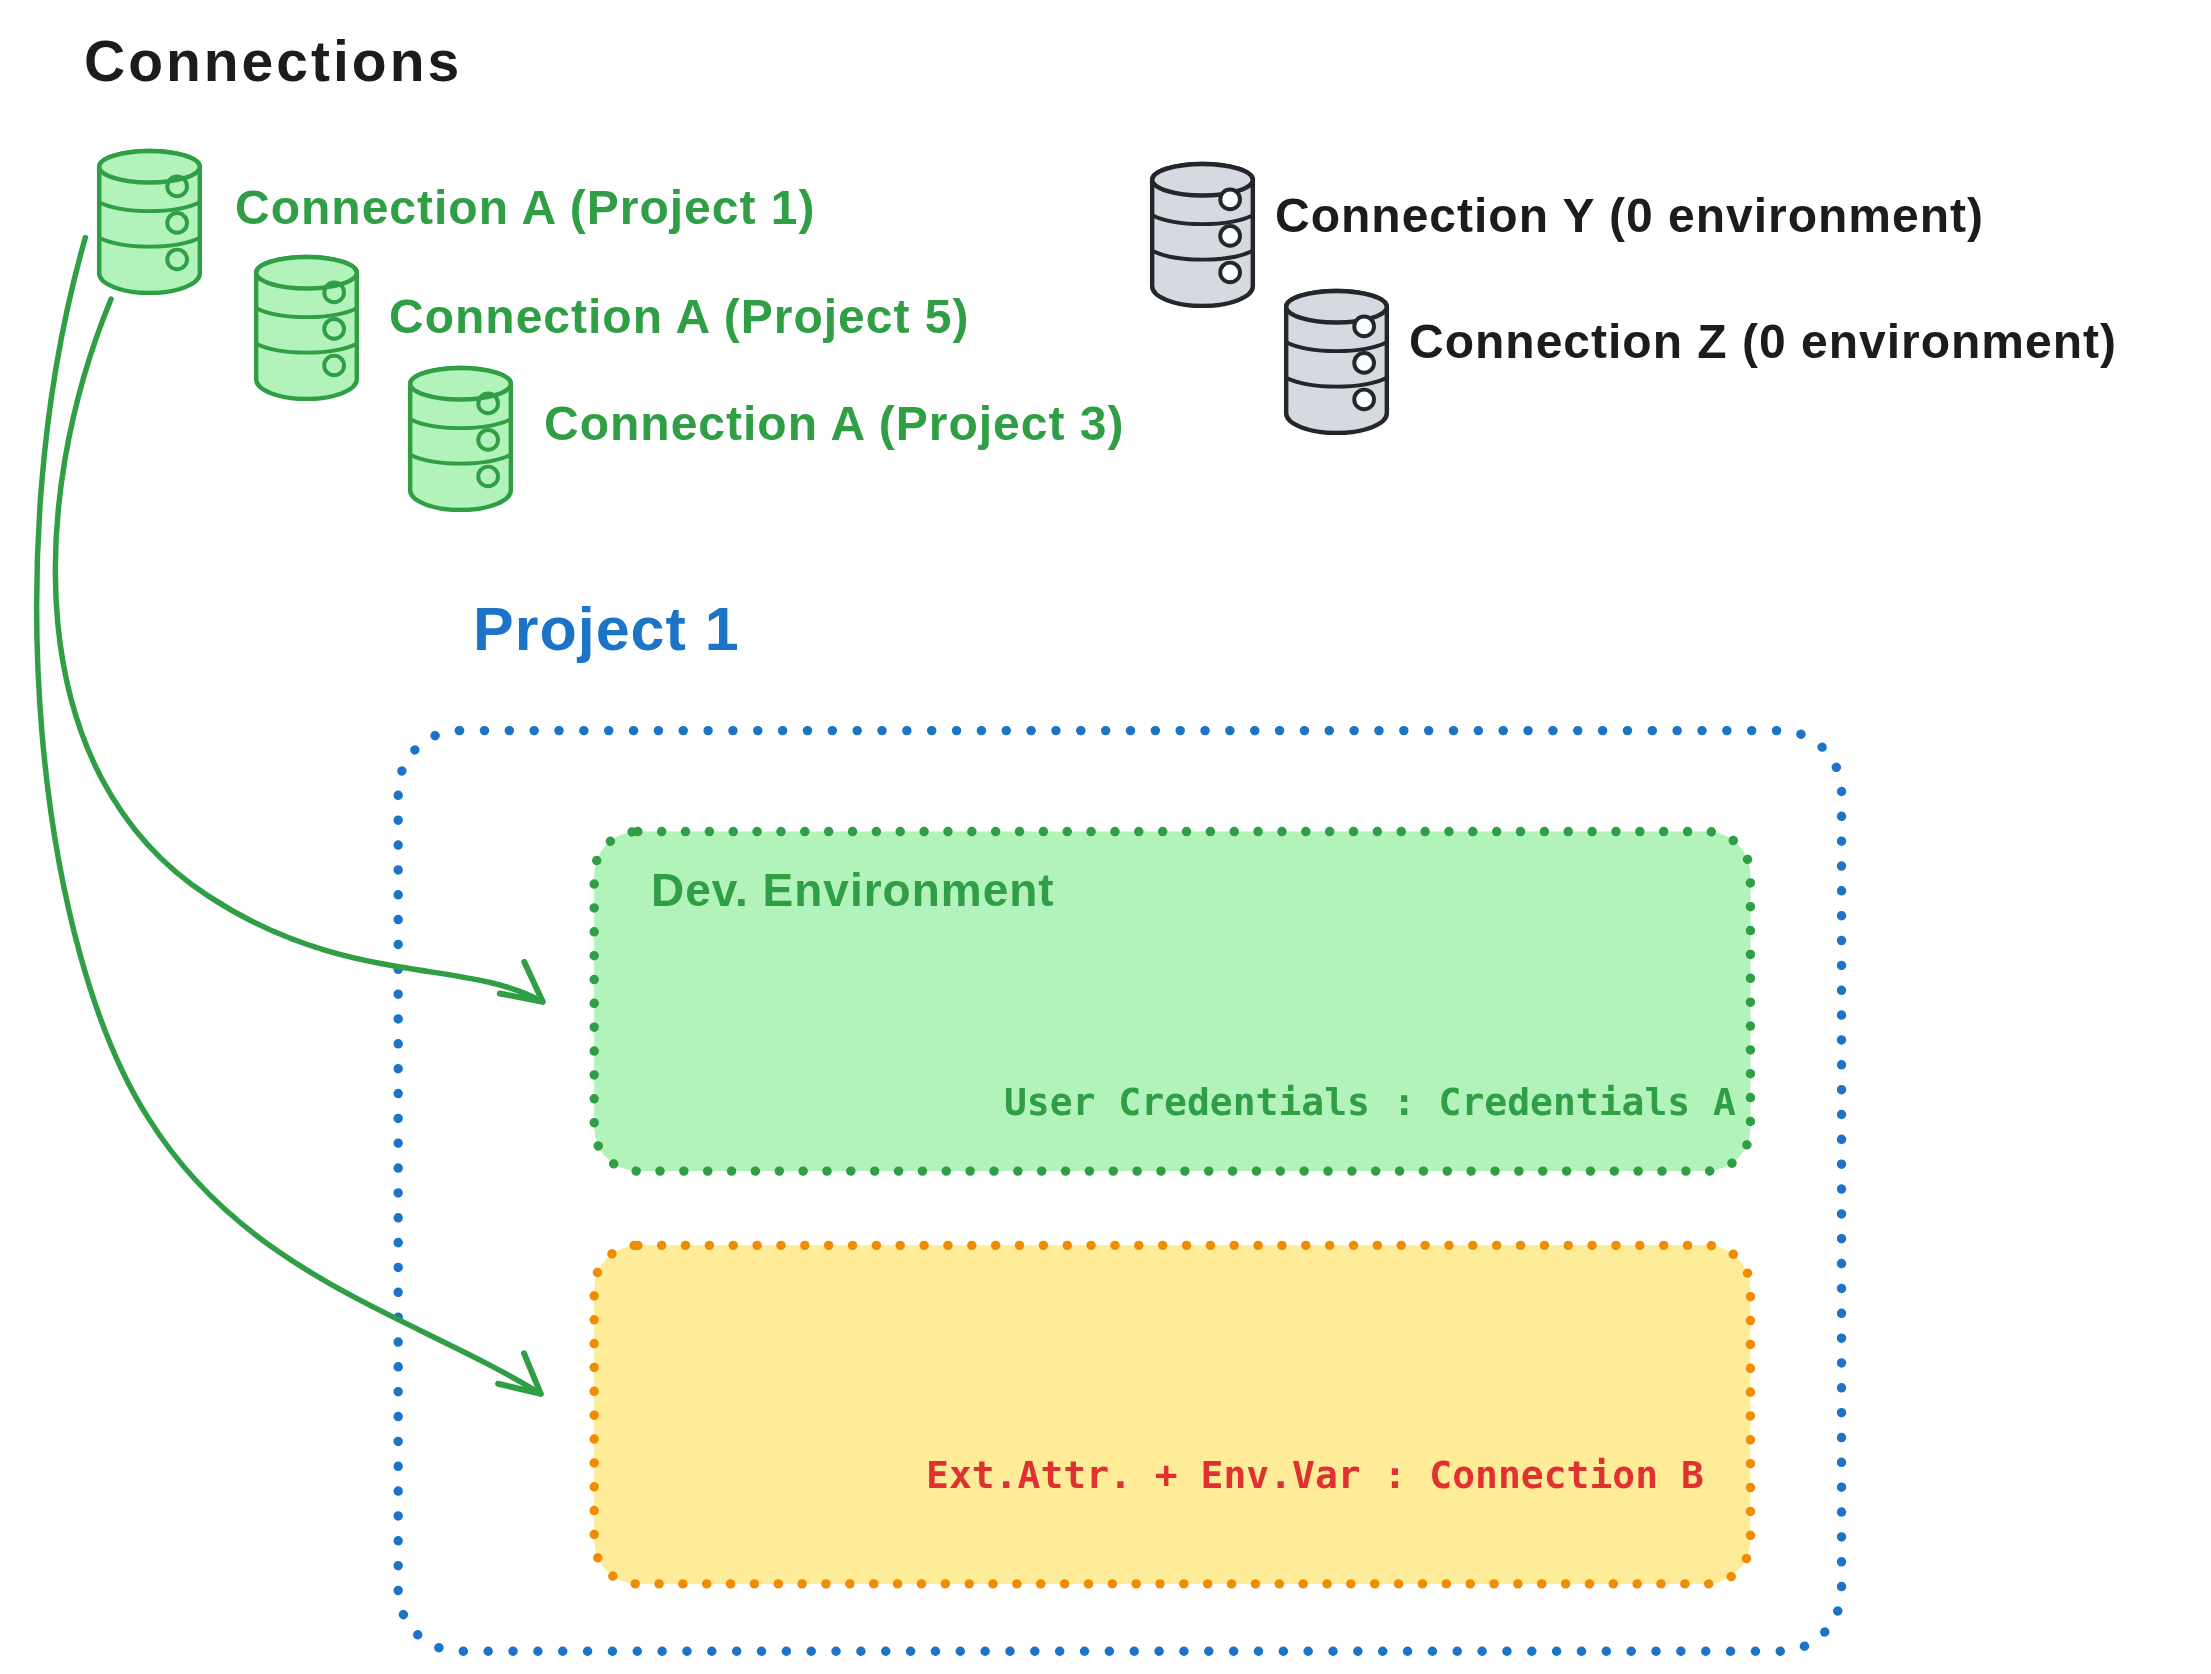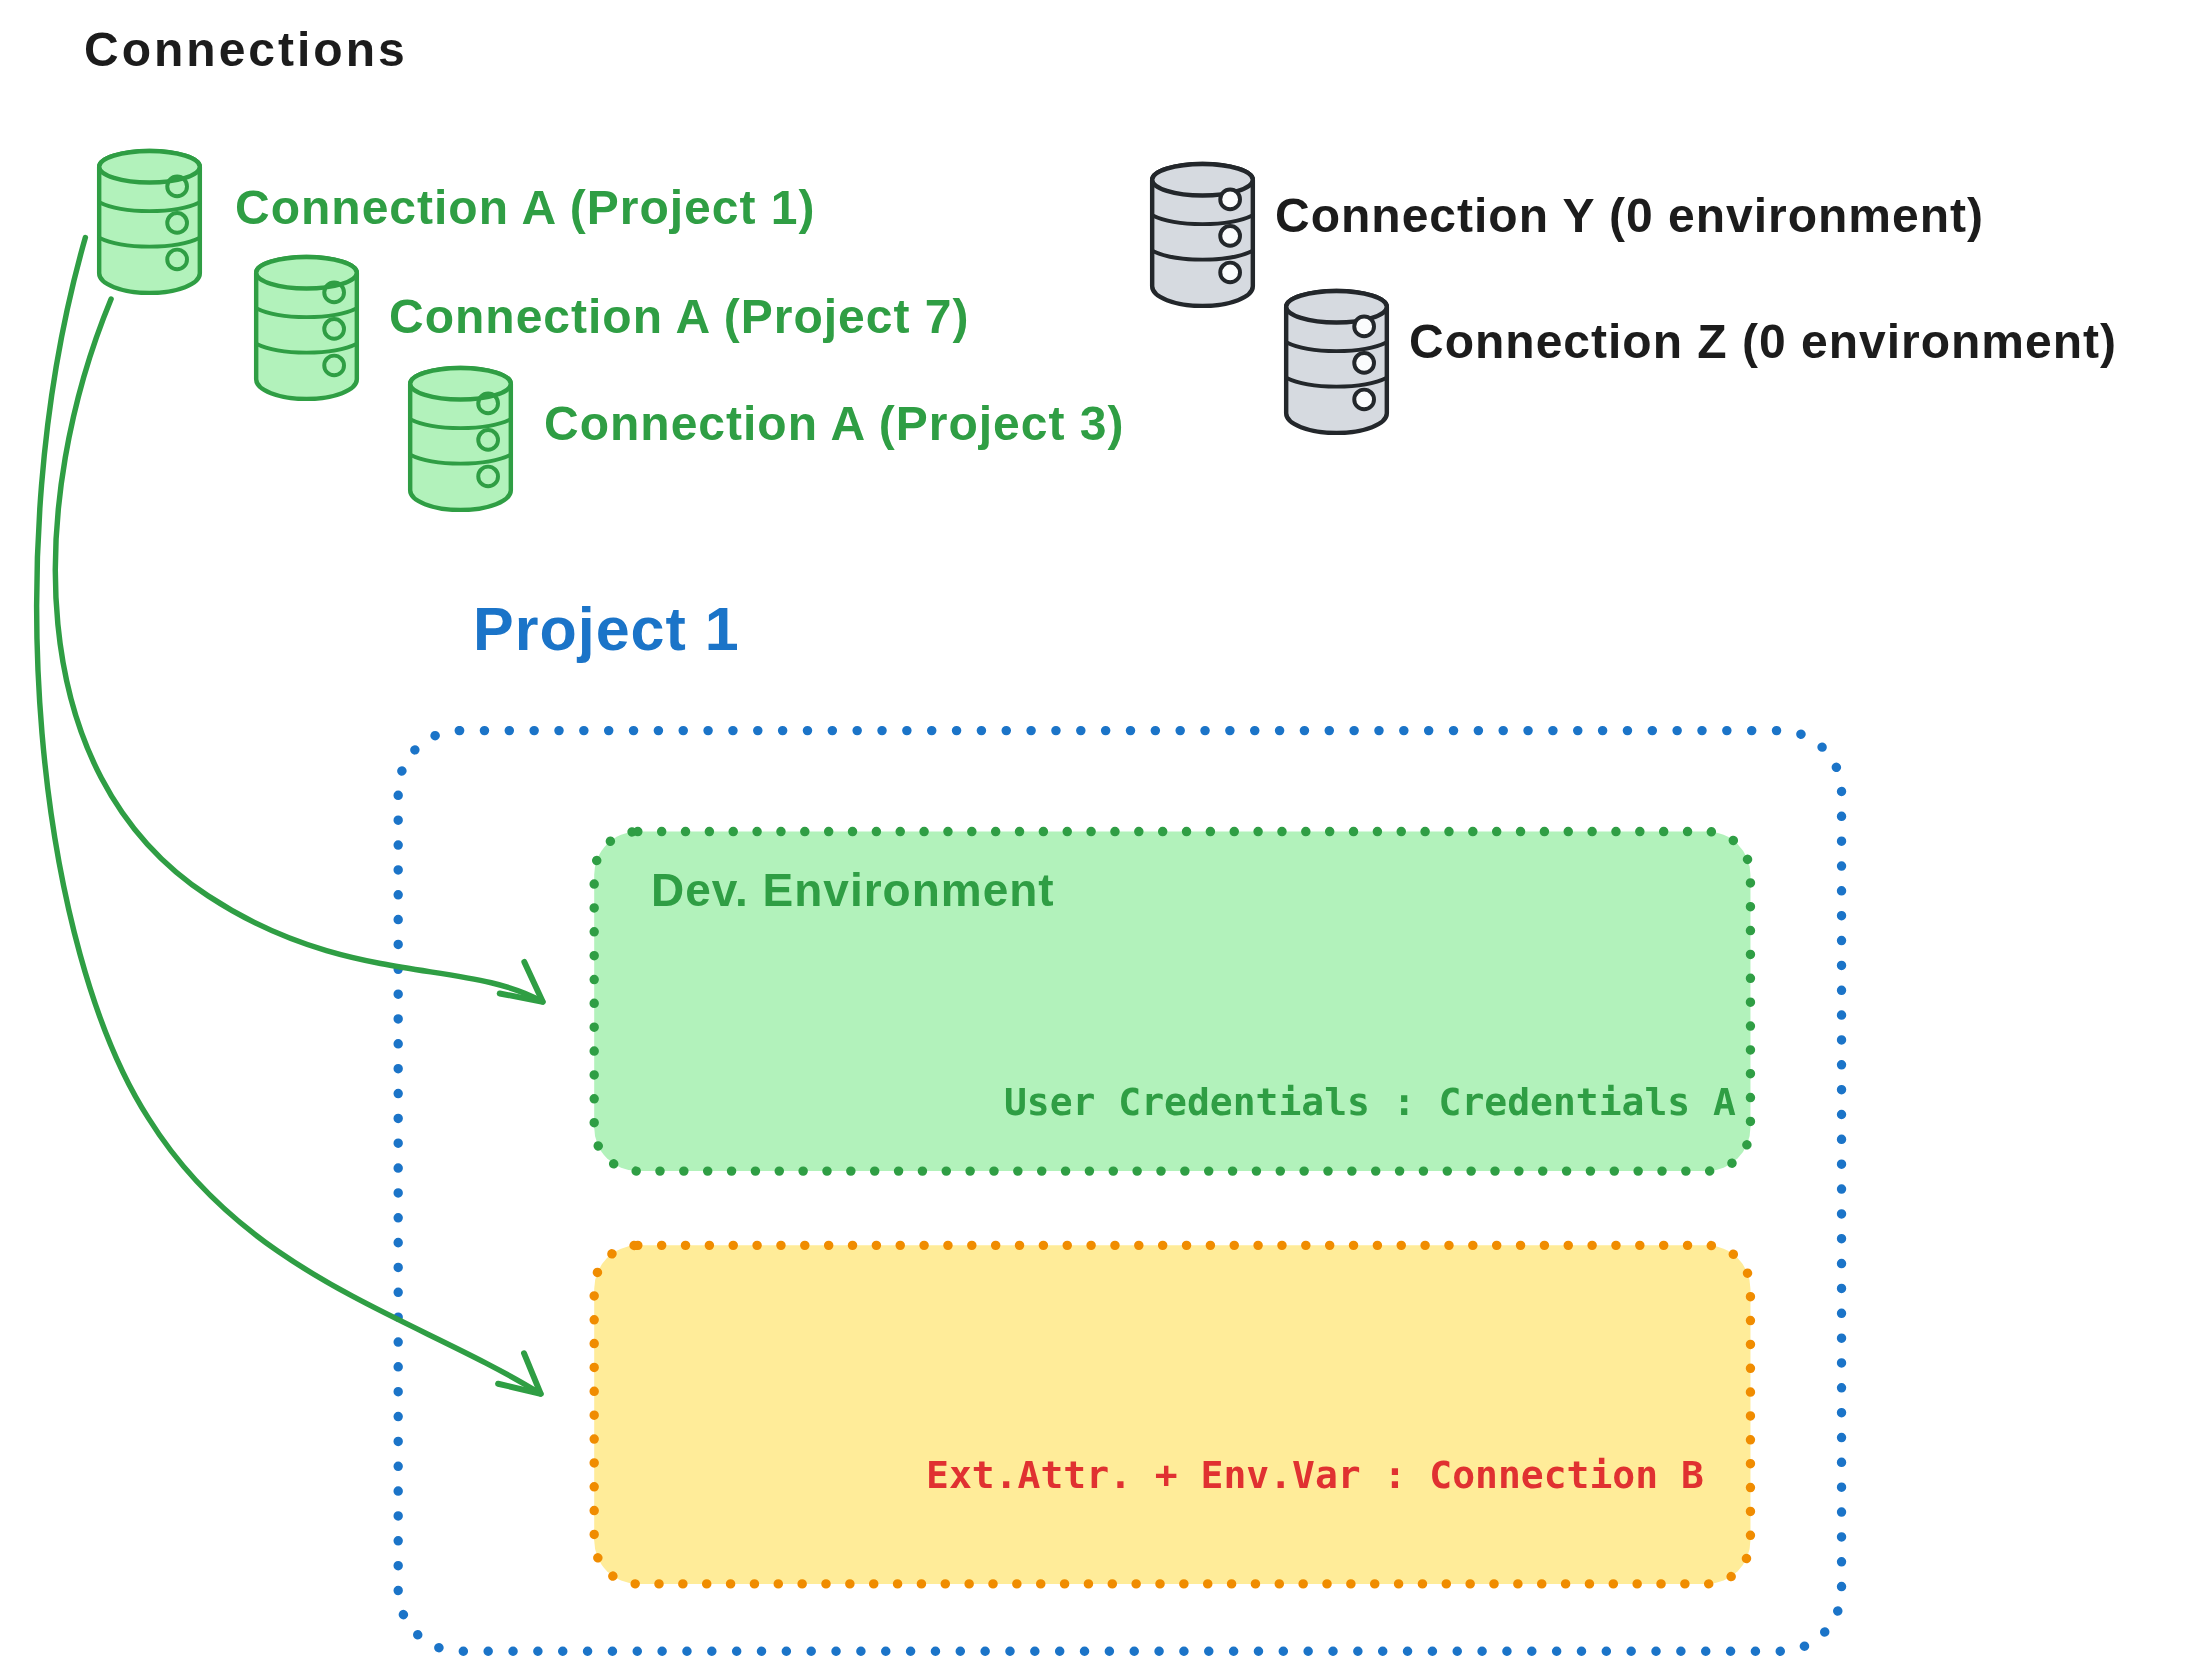--- a/index.html
+++ b/index.html
@@ -4,21 +4,21 @@
 <style>
   html,body{margin:0;padding:0;background:#ffffff;}
   #canvas{
     position:relative;width:2212px;height:1674px;background:#ffffff;overflow:hidden;
     font-family:"Liberation Sans", sans-serif;
   }
   .abs{position:absolute;}
   .hand{font-family:"Liberation Sans", sans-serif;font-weight:600;letter-spacing:1px;white-space:nowrap;}
   .mono{font-family:"DejaVu Sans Mono","Liberation Mono",monospace;font-weight:700;white-space:nowrap;}
 
-  #diagram-title{left:84px;top:22px;font-size:48px;font-weight:800;letter-spacing:3px;color:var(--ink);}
+  #diagram-title{left:84px;top:28px;font-size:57px;font-weight:800;letter-spacing:3px;color:var(--ink);}
   #project-title{left:473px;top:594px;font-size:61px;font-weight:700;color:var(--blue);}
 
   .conn-label{font-size:48px;line-height:59px;}
   .green-text{color:var(--green);}
   .ink-text{color:var(--ink);}
 
   #label-g1{left:235px;top:178px;}
   #label-g2{left:389px;top:287px;}
   #label-g3{left:544px;top:394px;}
   #label-y{left:1275px;top:186px;}
@@ -87,21 +87,21 @@
     </svg>
 
   <svg id="db-y" class="abs db db-gray" viewBox="0 0 122 152" width="121" height="150">
       <use href="#cylinder"></use>
     </svg>
   <svg id="db-z" class="abs db db-gray" viewBox="0 0 122 152" width="121" height="150">
       <use href="#cylinder"></use>
     </svg>
 
   <div id="label-g1" class="abs hand conn-label green-text">Connection A (Project 1)</div>
-  <div id="label-g2" class="abs hand conn-label green-text">Connection A (Project 7)</div>
+  <div id="label-g2" class="abs hand conn-label green-text">Connection A (Project 5)</div>
   <div id="label-g3" class="abs hand conn-label green-text">Connection A (Project 3)</div>
   <div id="label-y" class="abs hand conn-label ink-text">Connection Y (0 environment)</div>
   <div id="label-z" class="abs hand conn-label ink-text">Connection Z (0 environment)</div>
 
   <div id="project-title" class="abs hand">Project 1</div>
 
   <div id="dev-title" class="abs hand env-title">Dev. Environment</div>
   <div id="dev-line" class="abs mono">User Credentials : Credentials A</div>
 
   <div id="prod-lines" class="abs">

